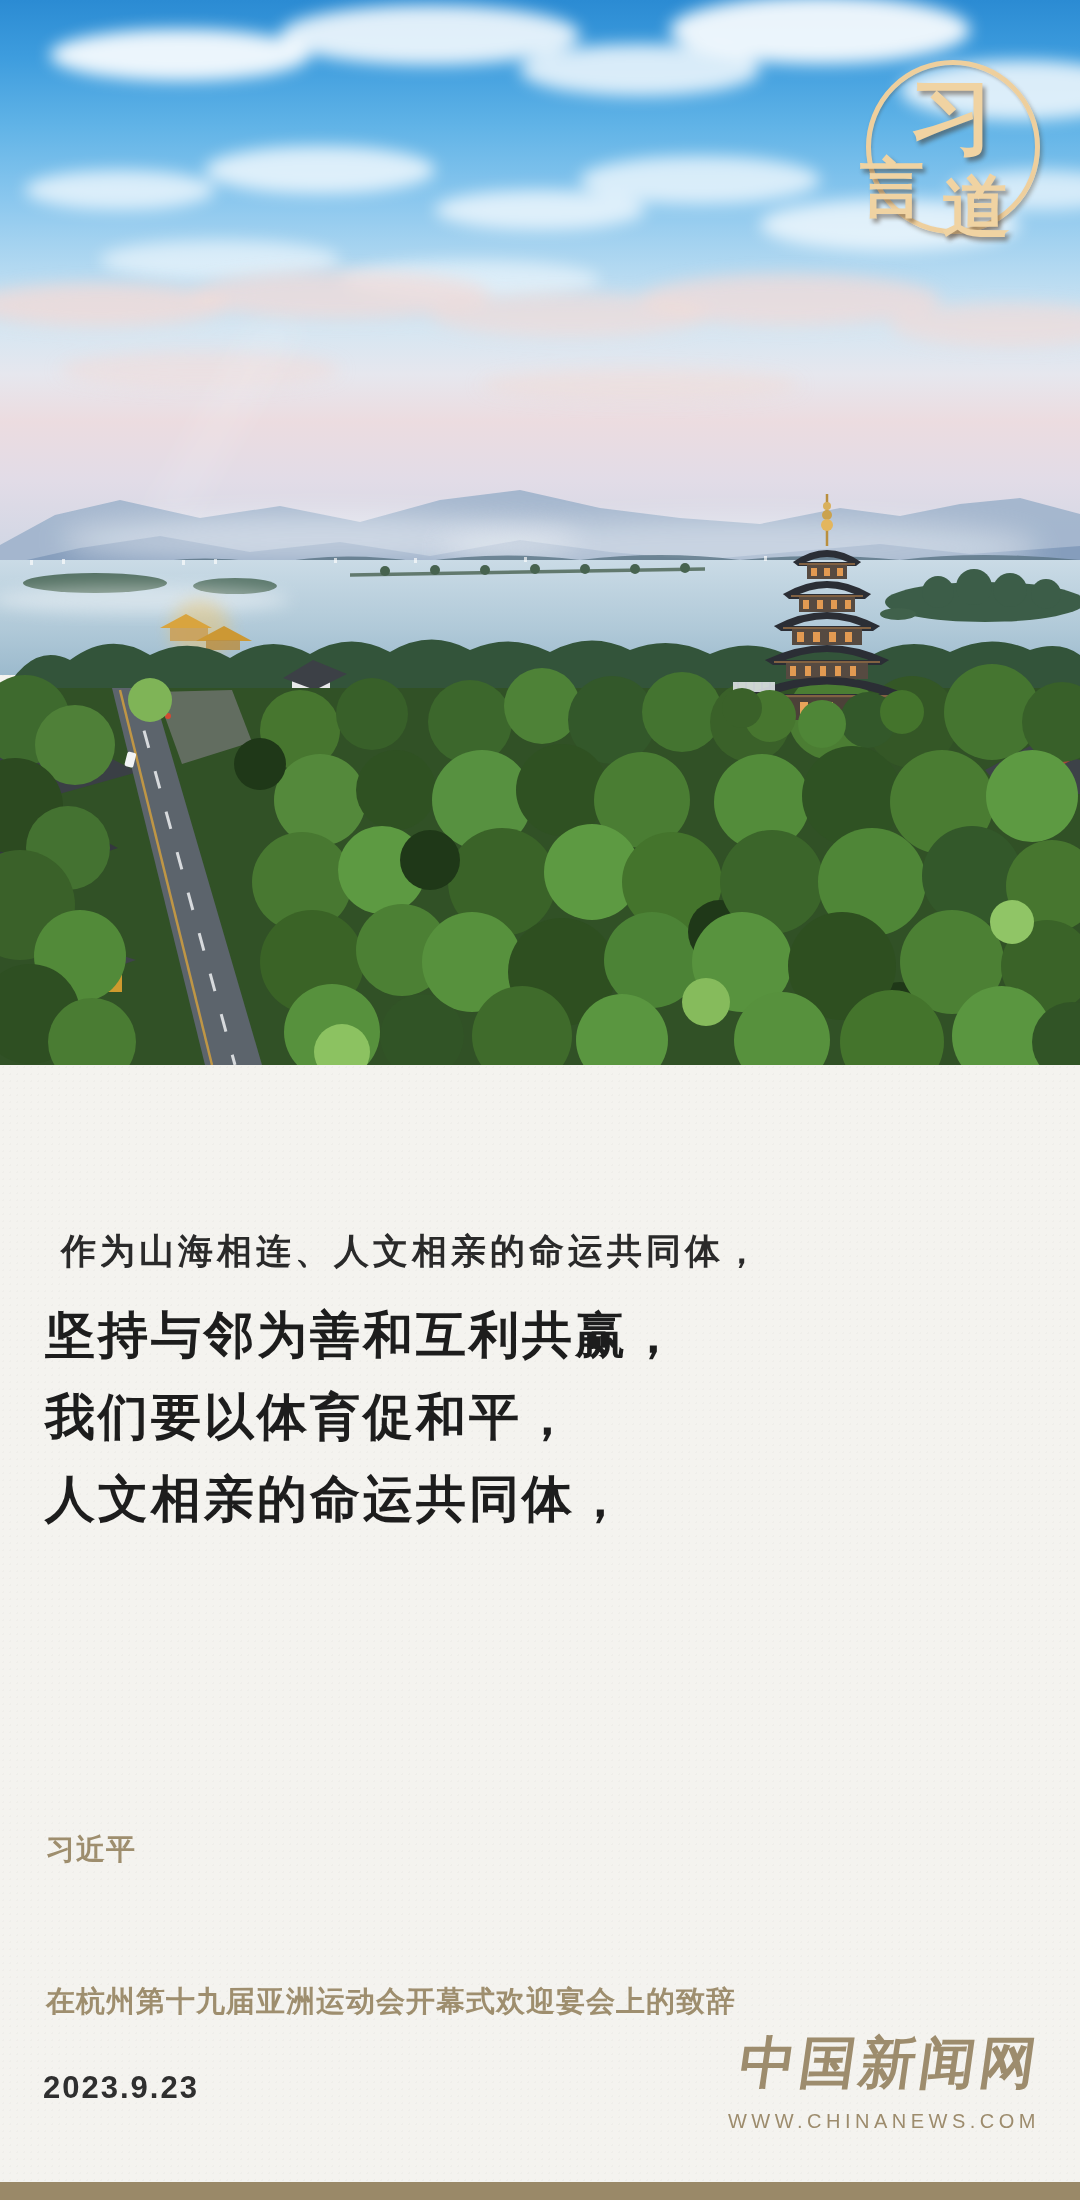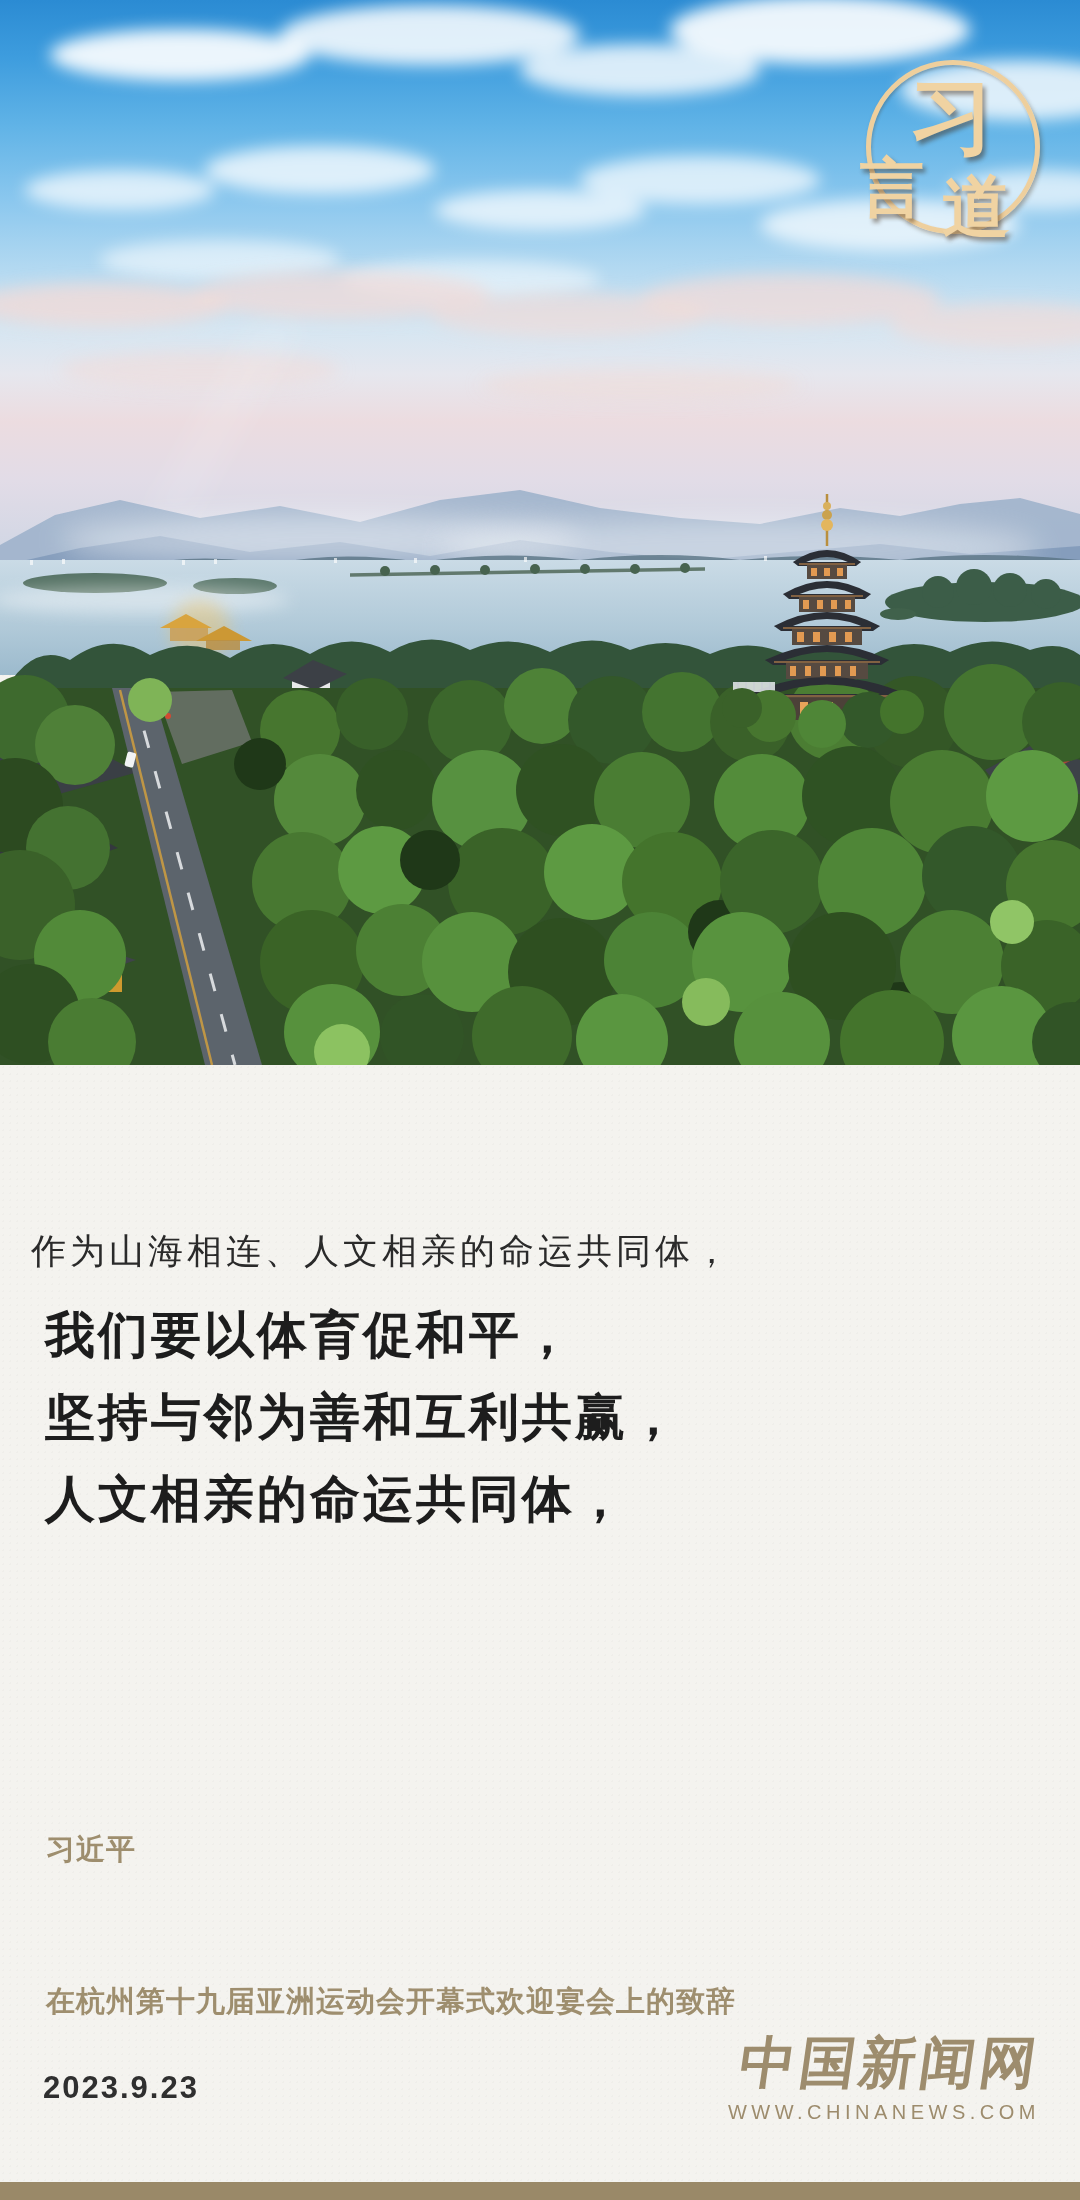--- a/index.html
+++ b/index.html
@@ -14,32 +14,32 @@
   
   .xlogo{position:absolute;left:858px;top:56px;width:200px;height:190px;color:#f0d3a2;
          font-family:"DejaVu Serif","Liberation Serif",serif;}
   .xlogo .ring{position:absolute;left:8px;top:4px;width:164px;height:164px;border:5px solid #eecf9d;
          border-radius:50%;box-shadow:2px 3px 4px rgba(70,45,20,.35), inset 1px 2px 3px rgba(70,45,20,.25);}
   .xlogo span{position:absolute;font-weight:700;text-shadow:3px 4px 4px rgba(60,35,15,.45);line-height:1;}
   .xlogo .c1{left:52px;top:18px;font-size:84px;}
   .xlogo .c2{left:2px;top:100px;font-size:64px;}
   .xlogo .c3{left:84px;top:116px;font-size:68px;}
   
-  .intro{position:absolute;left:31px;top:1228px;font-size:35px;letter-spacing:4px;color:#2a2a2a;
-         font-family:"DejaVu Serif","Liberation Serif",serif;font-weight:400;}
+  .intro{position:absolute;left:61px;top:1228px;font-size:35px;letter-spacing:4px;color:#2a2a2a;
+         font-family:"DejaVu Serif","Liberation Serif",serif;font-weight:700;}
   .quote-lines{position:absolute;left:45px;top:1294px;font-size:50px;line-height:82px;
          letter-spacing:3px;color:#1d1d1d;font-weight:700;
          font-family:"DejaVu Serif","Liberation Serif",serif;}
   .speaker{position:absolute;left:46px;top:1830px;font-size:29px;font-weight:700;color:#9e8e6e;letter-spacing:1px;}
   .occasion{position:absolute;left:46px;top:1982px;font-size:29px;font-weight:700;color:#9e8e6e;letter-spacing:1px;}
   .date{position:absolute;left:43px;top:2070px;font-size:31px;font-weight:700;color:#2f2f2f;letter-spacing:2px;}
   .publisher{position:absolute;right:40px;top:2034px;text-align:right;color:#9d8c6d;}
   .publisher .pname{font-family:"DejaVu Serif","Liberation Serif",serif;font-weight:700;
          font-size:56px;letter-spacing:4px;transform:skewX(-8deg);display:inline-block;line-height:1;}
-  .publisher .purl{margin-top:11px;font-size:20px;letter-spacing:4.5px;font-weight:400;}
+  .publisher .purl{margin-top:20px;font-size:20px;letter-spacing:4.5px;font-weight:400;}
   .bottom-bar{position:absolute;left:0;top:2182px;width:1080px;height:18px;background:#9a8968;}
 </style>
 </head>
 <body>
 
 <div class="poster">
 
   <svg class="photo" viewBox="0 0 1080 1065" aria-hidden="true">
     <defs>
       <linearGradient id="sky" x1="0" y1="0" x2="0" y2="1">
@@ -328,22 +328,22 @@
 
   <div class="xlogo">
     <div class="ring"></div>
     <span class="c1">习</span>
     <span class="c2">言</span>
     <span class="c3">道</span>
   </div>
 
   <div class="intro">作为山海相连、人文相亲的命运共同体，</div>
   <div class="quote-lines">
+    <div>坚持与邻为善和互利共赢，</div>
     <div>我们要以体育促和平，</div>
-    <div>坚持与邻为善和互利共赢，</div>
     <div>人文相亲的命运共同体，</div>
   </div>
 
   <div class="speaker">习近平</div>
   <div class="occasion">在杭州第十九届亚洲运动会开幕式欢迎宴会上的致辞</div>
   <div class="date">2023.9.23</div>
 
   <div class="publisher">
     <div class="pname">中国新闻网</div>
     <div class="purl">WWW.CHINANEWS.COM</div>

